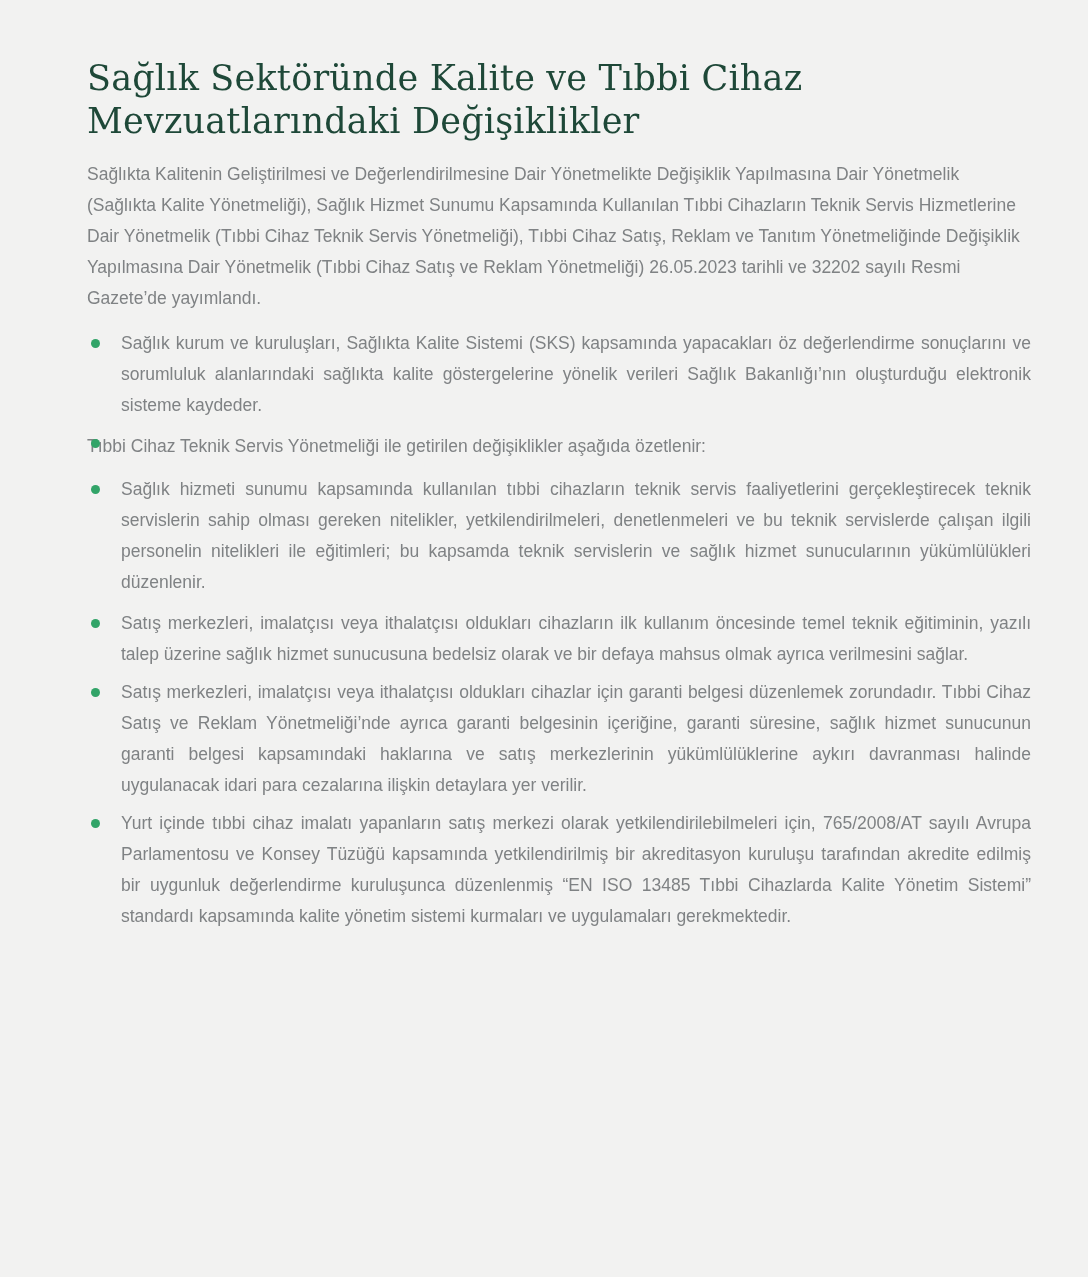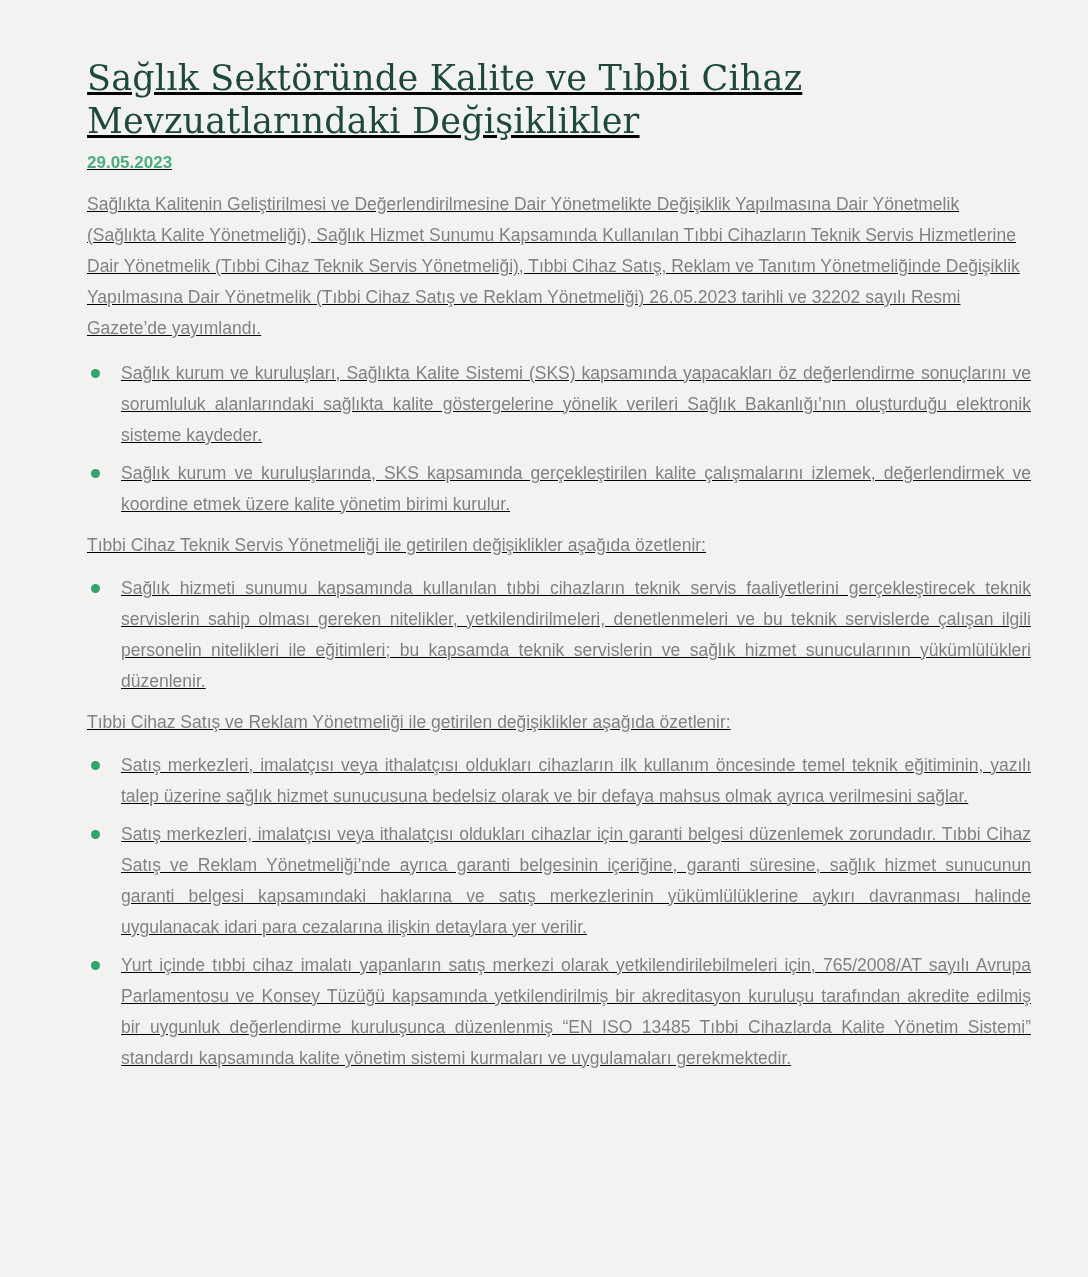--- a/index.html
+++ b/index.html
@@ -11,21 +11,20 @@
     width: 1088px;
     min-height: 1277px;
     font-family: "Liberation Sans", sans-serif;
     -webkit-font-smoothing: antialiased;
   }
   .page {
     box-sizing: border-box;
     width: 1088px;
     min-height: 1277px;
     padding: 57px 57px 30px 87px;
-    text-decoration: underline;
   }
   h1.title {
     font-family: "DejaVu Serif", serif;
     font-weight: 400;
     font-size: 35px;
     line-height: 43px;
     letter-spacing: 0.2px;
     color: #1e4838;
     max-width: 850px;
     margin: 0 0 10px 0;
@@ -75,49 +74,46 @@
     background: #32a468;
   }
 </style>
 </head>
 <body>
 
 <div class="page">
 
   <h1 class="title">Sağlık Sektöründe Kalite ve Tıbbi Cihaz Mevzuatlarındaki Değişiklikler</h1>
 
-  <div class="date">29.05.2023</div>
 
   <p class="intro">Sağlıkta Kalitenin Geliştirilmesi ve Değerlendirilmesine Dair Yönetmelikte Değişiklik Yapılmasına Dair Yönetmelik (Sağlıkta Kalite Yönetmeliği), Sağlık Hizmet Sunumu Kapsamında Kullanılan Tıbbi Cihazların Teknik Servis Hizmetlerine Dair Yönetmelik (Tıbbi Cihaz Teknik Servis Yönetmeliği), Tıbbi Cihaz Satış, Reklam ve Tanıtım Yönetmeliğinde Değişiklik Yapılmasına Dair Yönetmelik (Tıbbi Cihaz Satış ve Reklam Yönetmeliği) 26.05.2023 tarihli ve 32202 sayılı Resmi Gazete’de yayımlandı.</p>
 
   <section>
     <ul class="bullet-list">
       <li>
         <span class="bullet-dot"></span>
         <span class="bullet-text">Sağlık kurum ve kuruluşları, Sağlıkta Kalite Sistemi (SKS) kapsamında yapacakları öz değerlendirme sonuçlarını ve sorumluluk alanlarındaki sağlıkta kalite göstergelerine yönelik verileri Sağlık Bakanlığı’nın oluşturduğu elektronik sisteme kaydeder.</span>
       </li>
       <li>
         <span class="bullet-dot"></span>
-        <span class="bullet-text">Sağlık kurum ve kuruluşlarında, SKS kapsamında gerçekleştirilen kalite çalışmalarını izlemek, değerlendirmek ve koordine etmek üzere kalite yönetim birimi kurulur.</span>
       </li>
     </ul>
   </section>
 
   <section>
     <p class="section-heading">Tıbbi Cihaz Teknik Servis Yönetmeliği ile getirilen değişiklikler aşağıda özetlenir:</p>
     <ul class="bullet-list">
       <li>
         <span class="bullet-dot"></span>
         <span class="bullet-text">Sağlık hizmeti sunumu kapsamında kullanılan tıbbi cihazların teknik servis faaliyetlerini gerçekleştirecek teknik servislerin sahip olması gereken nitelikler, yetkilendirilmeleri, denetlenmeleri ve bu teknik servislerde çalışan ilgili personelin nitelikleri ile eğitimleri; bu kapsamda teknik servislerin ve sağlık hizmet sunucularının yükümlülükleri düzenlenir.</span>
       </li>
     </ul>
   </section>
 
   <section>
-    <p class="section-heading">Tıbbi Cihaz Satış ve Reklam Yönetmeliği ile getirilen değişiklikler aşağıda özetlenir:</p>
     <ul class="bullet-list">
       <li>
         <span class="bullet-dot"></span>
         <span class="bullet-text">Satış merkezleri, imalatçısı veya ithalatçısı oldukları cihazların ilk kullanım öncesinde temel teknik eğitiminin, yazılı talep üzerine sağlık hizmet sunucusuna bedelsiz olarak ve bir defaya mahsus olmak ayrıca verilmesini sağlar.</span>
       </li>
       <li>
         <span class="bullet-dot"></span>
         <span class="bullet-text">Satış merkezleri, imalatçısı veya ithalatçısı oldukları cihazlar için garanti belgesi düzenlemek zorundadır. Tıbbi Cihaz Satış ve Reklam Yönetmeliği’nde ayrıca garanti belgesinin içeriğine, garanti süresine, sağlık hizmet sunucunun garanti belgesi kapsamındaki haklarına ve satış merkezlerinin yükümlülüklerine aykırı davranması halinde uygulanacak idari para cezalarına ilişkin detaylara yer verilir.</span>
       </li>
       <li>

